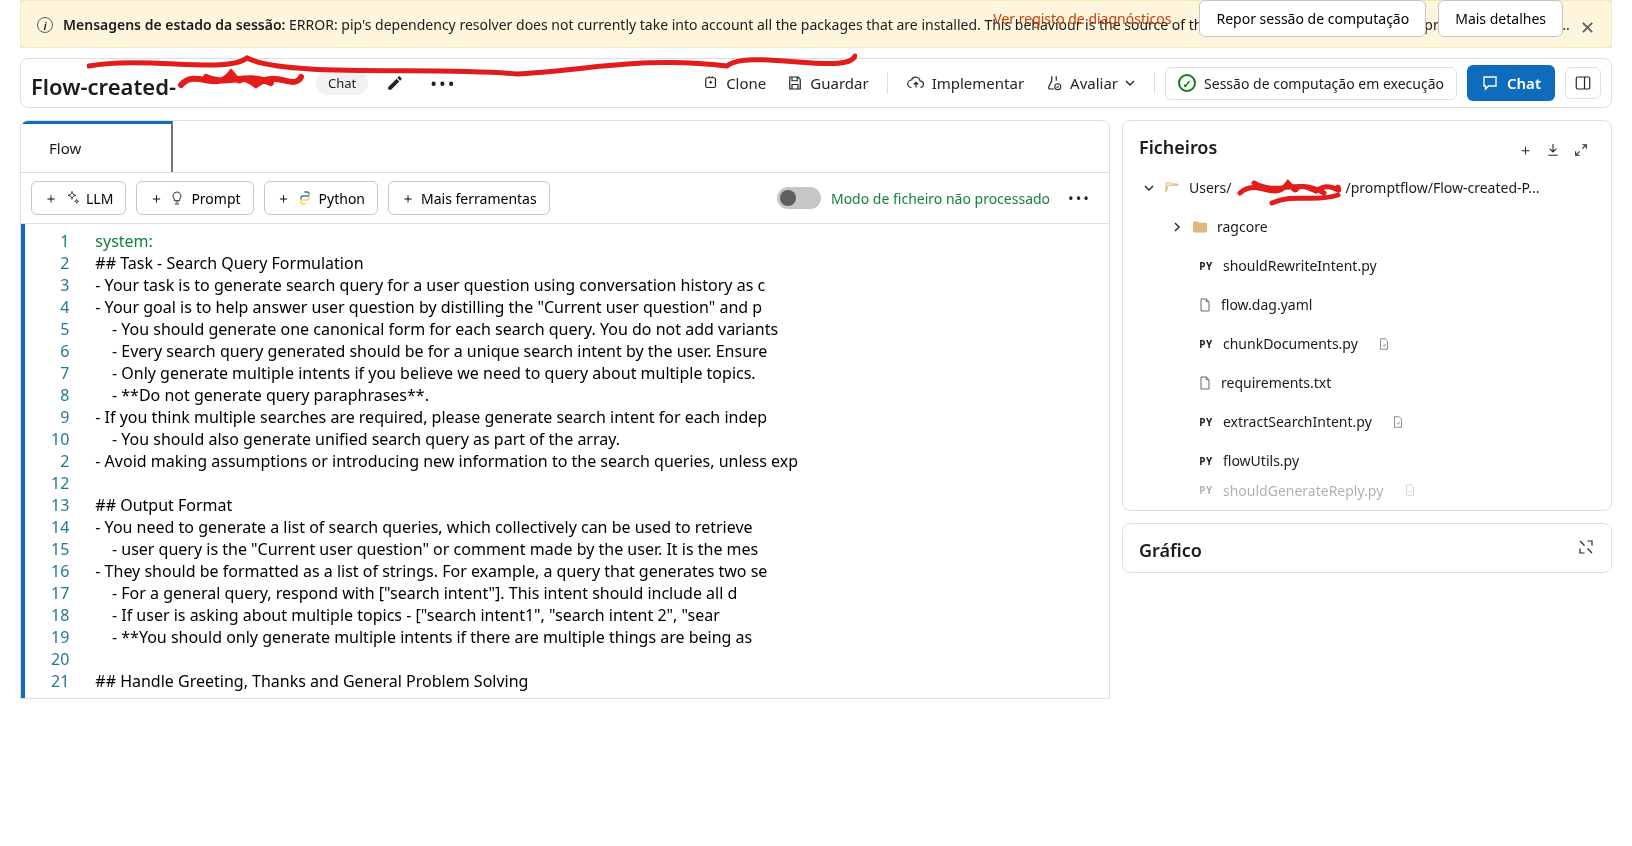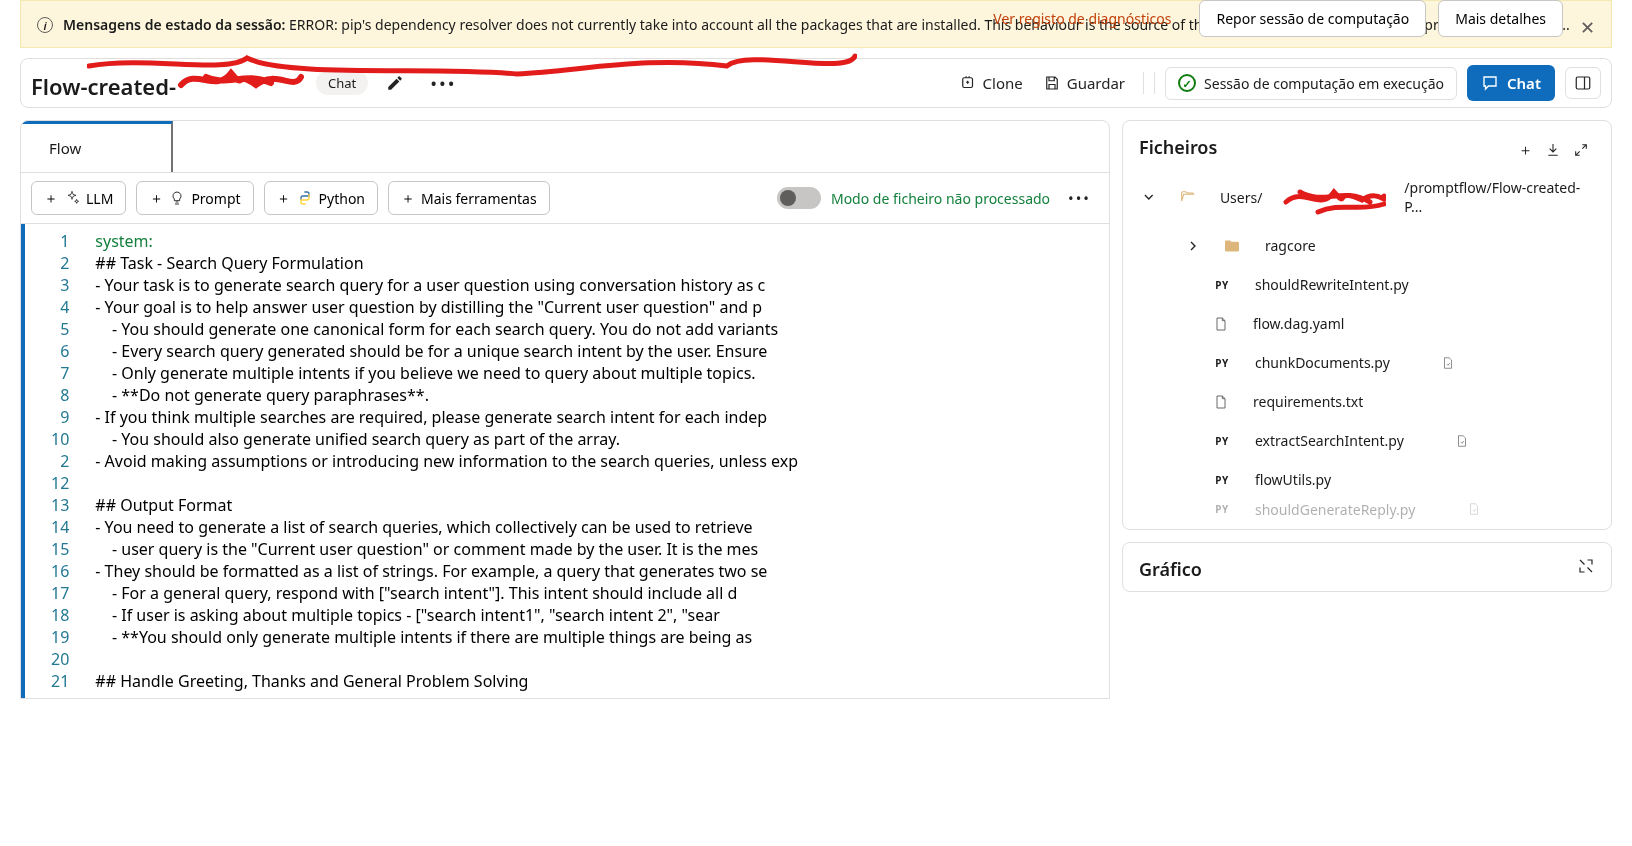--- a/index.html
+++ b/index.html
@@ -47,21 +47,21 @@
 .gutter { background:#fff; color:#237893; text-align:right; padding:6px 16px 6px 30px; user-select:none; border-right:0;}
 .gutter div { }
 .src { padding:6px 8px 6px 10px; white-space:pre; color:#000; overflow:hidden; flex:1;}
 .src .kw { color:#15803d; }
 .sidebar { width:490px; display:flex; flex-direction:column; gap:12px;}
 .panel { border:1px solid #e1dfdd; border-radius:8px; padding:14px 16px 10px; }
 .panel h3 { font-size:18px; font-weight:600; margin-bottom:4px; display:flex; }
 .panel h3 .spacer { flex:1; }
 .panel h3 .act { padding:4px 6px; }
 .tree { font-size:14px; }
-.tree-row { display:flex; align-items:center; gap:24px; padding:10px 4px; cursor:pointer;}
+.tree-row { display:flex; align-items:center; gap:8px; padding:10px 4px; cursor:pointer;}
 .tree-row.path { font-size:14px; } .indent1{width:20px;} .indent2{width:46px;}
 .folder-ic { color:#dcb67a; }
 .py-badge { font-size:10px; font-weight:700; letter-spacing:0.5px; width:18px; display:inline-block; text-align:center;}
 .file-ic { color:#605e5c; }
 .grafico { display:flex; justify-content:space-between; align-items:flex-start;}
 </style>
 </head>
 <body>
 
 <div class="banner">
@@ -104,20 +104,41 @@
         <span>Clone</span>
       </button>
     <button class="icon-btn">
         <svg width="18" height="18" viewBox="0 0 24 24">
           <path d="M5 4h11l3 3v13H5V4z M8 4v5h7V4 M8 20v-6h8v6" fill="none" stroke="#242424" stroke-width="1.6"></path>
         </svg>
         <span>Guardar</span>
       </button>
   </div>
   <div style="width:1px;height:22px;background:#e1dfdd;"></div>
+  <div class="tb-group">
+    <button class="icon-btn">
+        <svg width="20" height="18" viewBox="0 0 24 24">
+          <path d="M6 18a5 5 0 0 1 0-10 6 6 0 0 1 11.5 1.5A4 4 0 0 1 18 18" fill="none" stroke="#242424" stroke-width="1.6"></path>
+          <path d="M12 11v7M9 14l3-3 3 3" fill="none" stroke="#242424" stroke-width="1.6"></path>
+        </svg>
+        <span>Implementar</span>
+      </button>
+    <button class="icon-btn">
+        <svg width="20" height="18" viewBox="0 0 24 24">
+          <path d="M9 3v6l-4 8a2 2 0 0 0 2 3h5" fill="none" stroke="#242424" stroke-width="1.6"></path>
+          <path d="M15 3v6" stroke="#242424" stroke-width="1.6"></path>
+          <circle cx="17" cy="17" r="4" fill="none" stroke="#242424" stroke-width="1.4"></circle>
+          <path d="M15.5 17l1 1 2-2" fill="none" stroke="#242424" stroke-width="1.4"></path>
+        </svg>
+        <span>Avaliar</span>
+        <svg width="12" height="12" viewBox="0 0 12 12">
+          <path d="M2 4l4 4 4-4" fill="none" stroke="#242424" stroke-width="1.4"></path>
+        </svg>
+      </button>
+  </div>
   <div style="width:1px;height:22px;background:#e1dfdd;"></div>
   <div class="sess">
       <span class="ok">✓</span>
       <span>Sessão de computação em execução</span>
     </div>
   <button class="chat-btn">
       <svg width="18" height="18" viewBox="0 0 24 24">
         <path d="M4 4h16v12H10l-4 4v-4H4V4z" fill="none" stroke="#fff" stroke-width="1.8"></path>
       </svg>
       <span>Chat</span>

